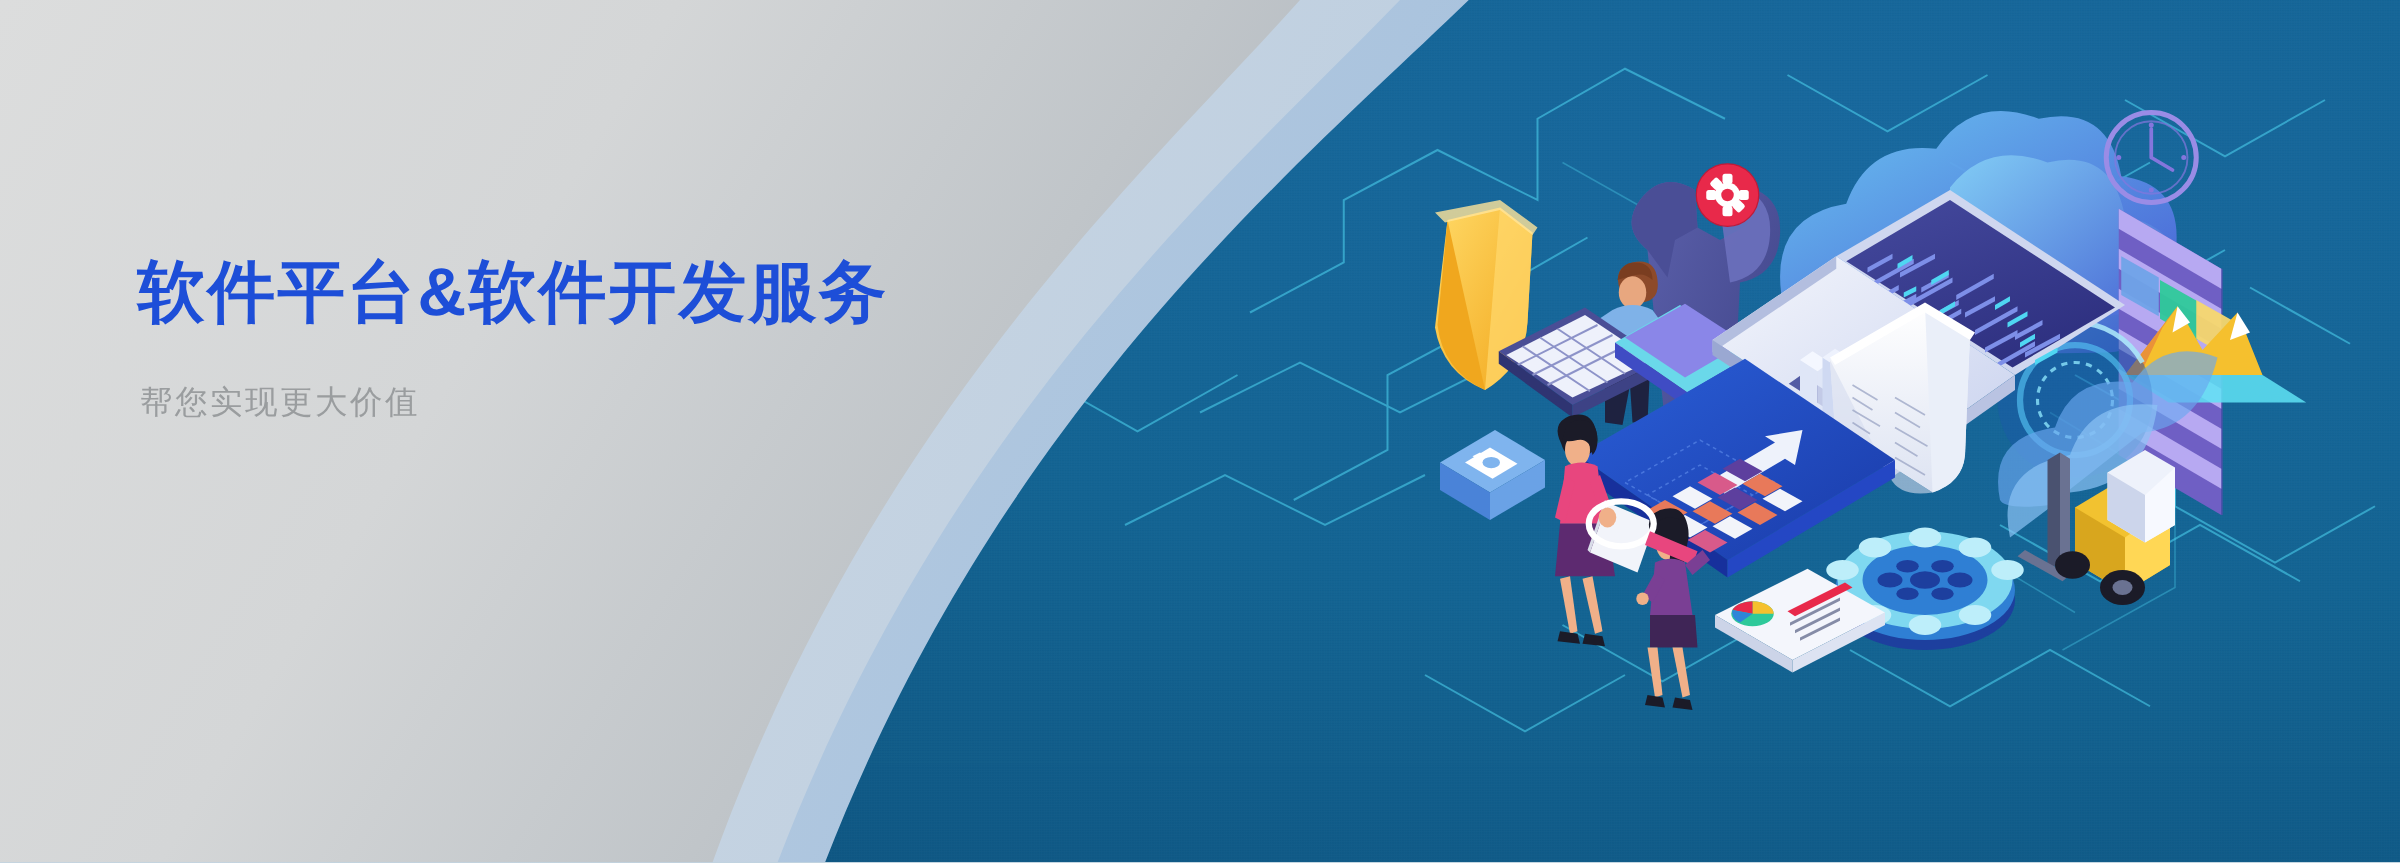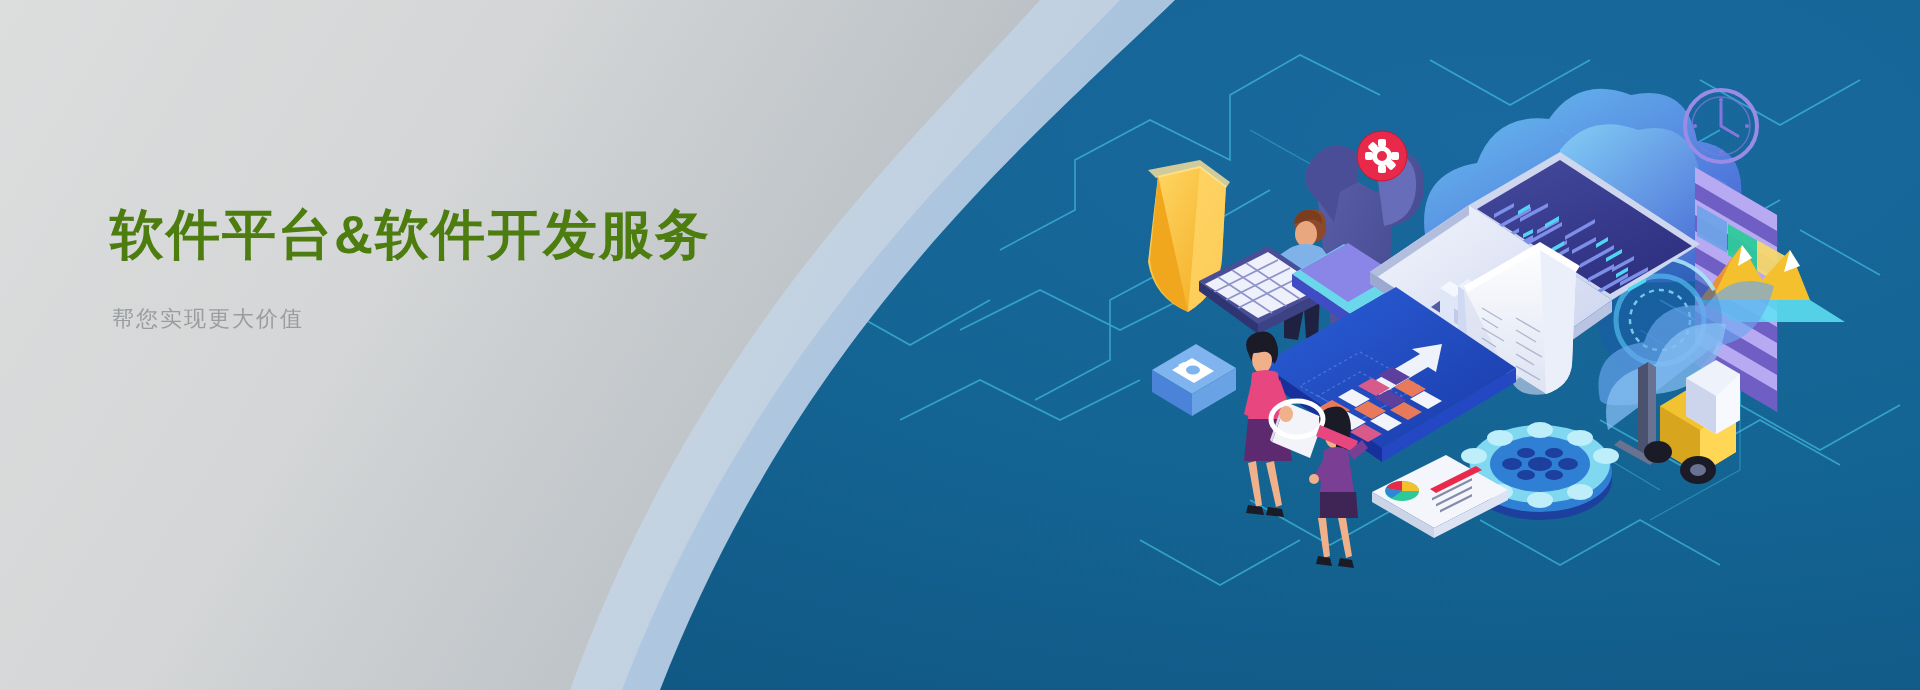--- a/index.html
+++ b/index.html
@@ -29,28 +29,28 @@
 
   
   .copy{
     position:absolute;left:110px;top:205px;
     z-index:6;
   }
   .title{
     font-size:54px;
     font-weight:700;
     letter-spacing:2px;
-    color:#4d7c0f;
+    color:#1d4ed8;
     line-height:1.1;
     margin:0;
     white-space:nowrap;
   }
   .subtitle{
     margin:40px 0 0 2px;
-    font-size:22px;
+    font-size:26px;
     letter-spacing:2px;
     color:#9a9d9f;
     font-weight:400;
     white-space:nowrap;
   }
 
   
   .art{
     position:absolute;left:0;top:0;
     width:1920px;height:690px;

